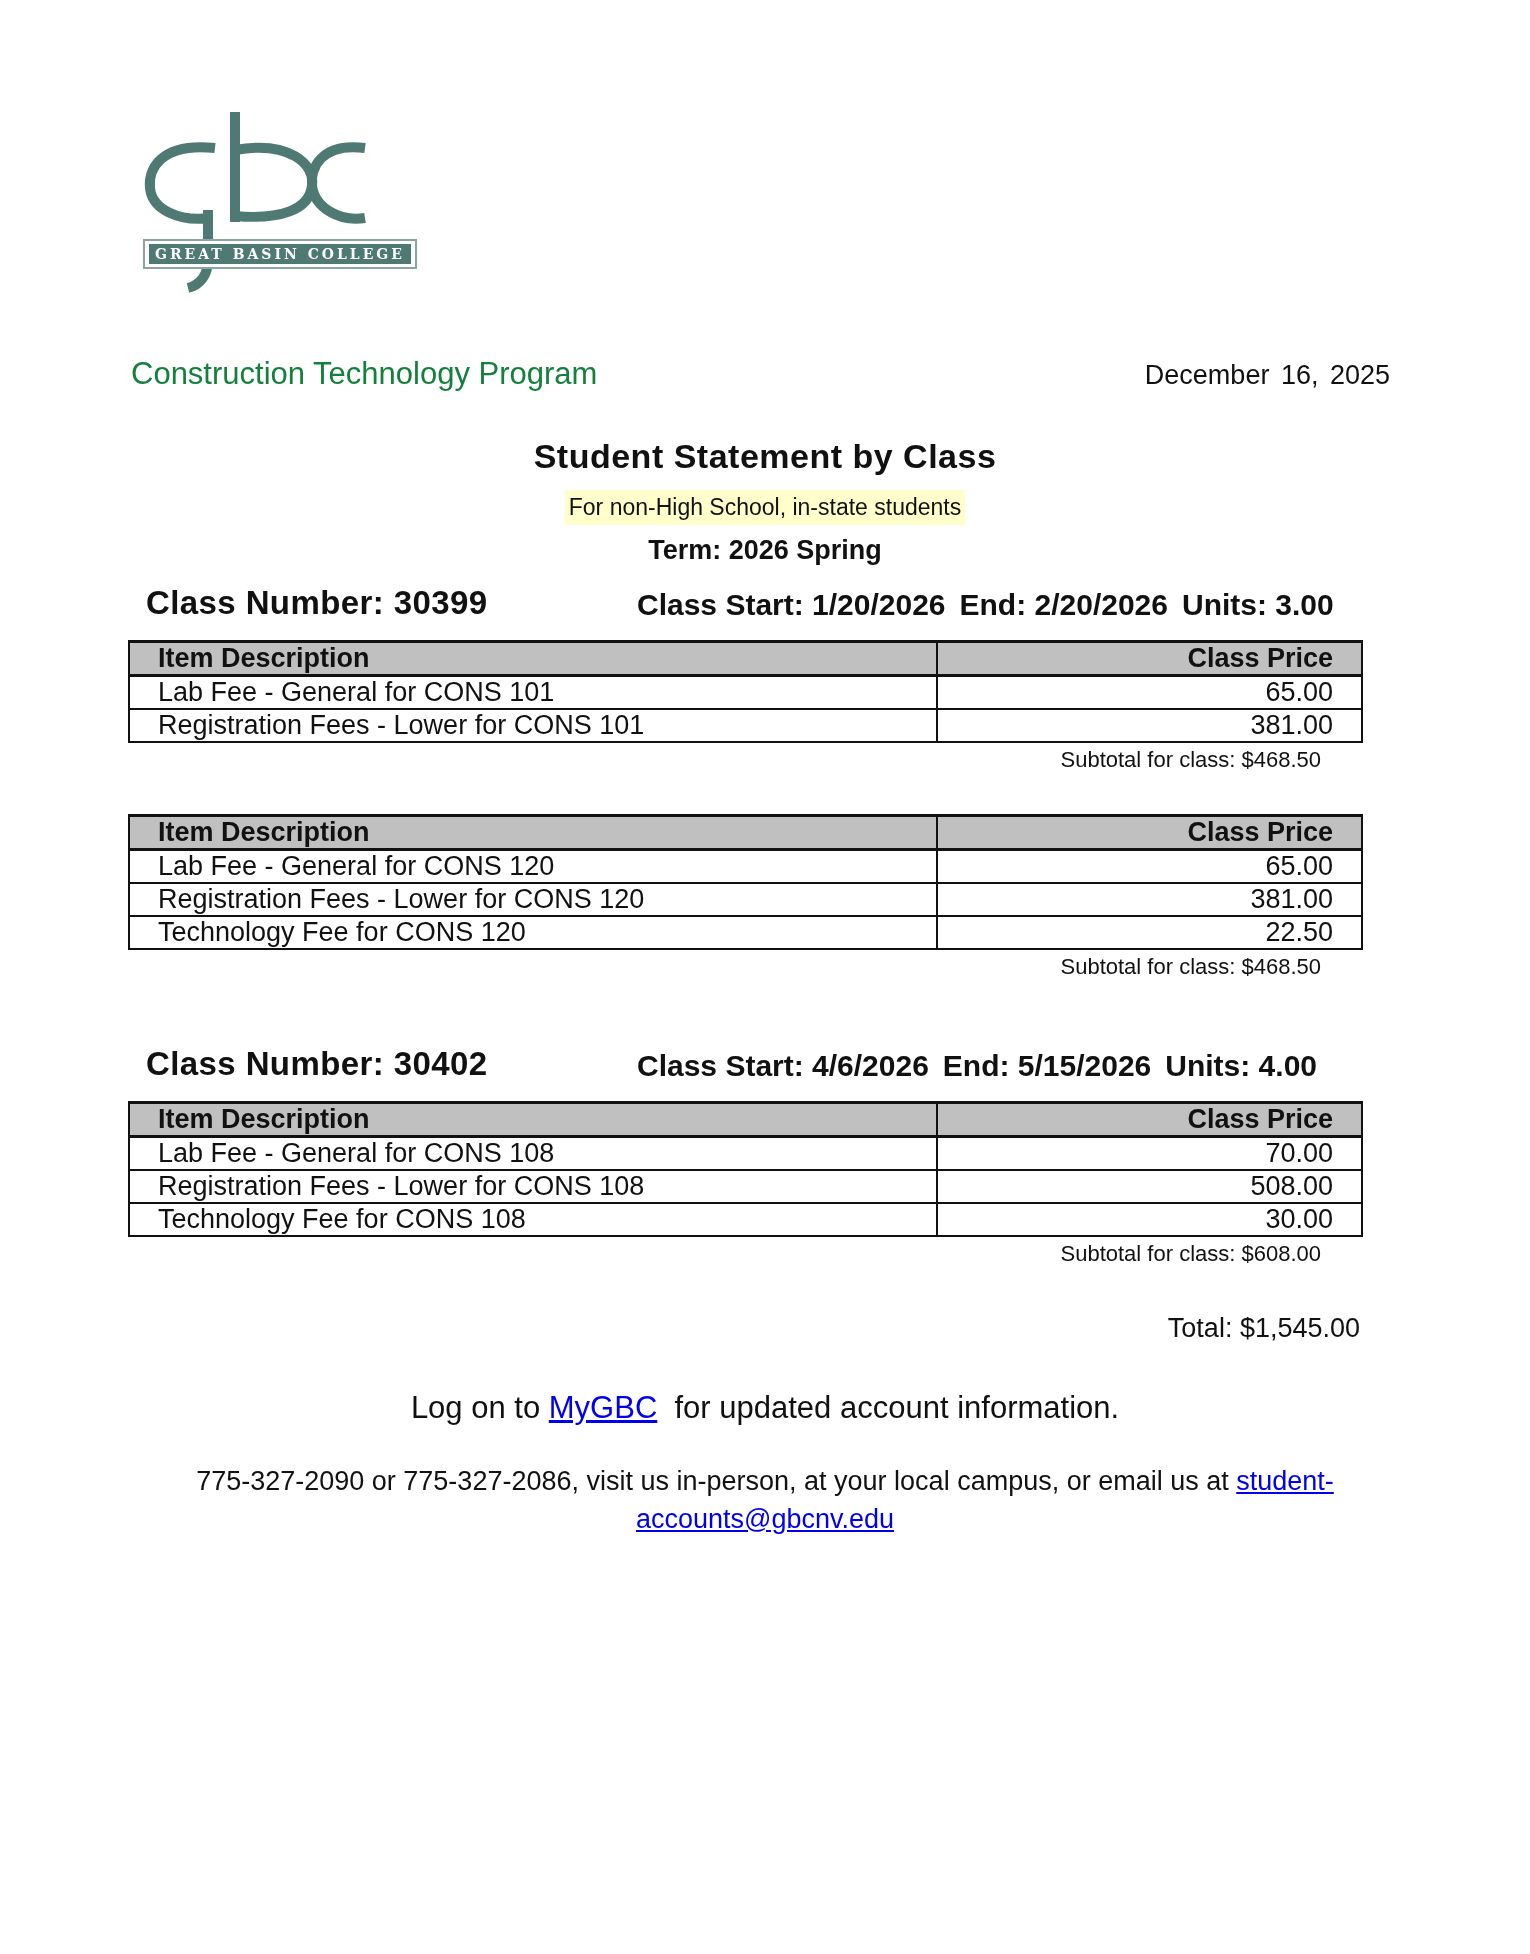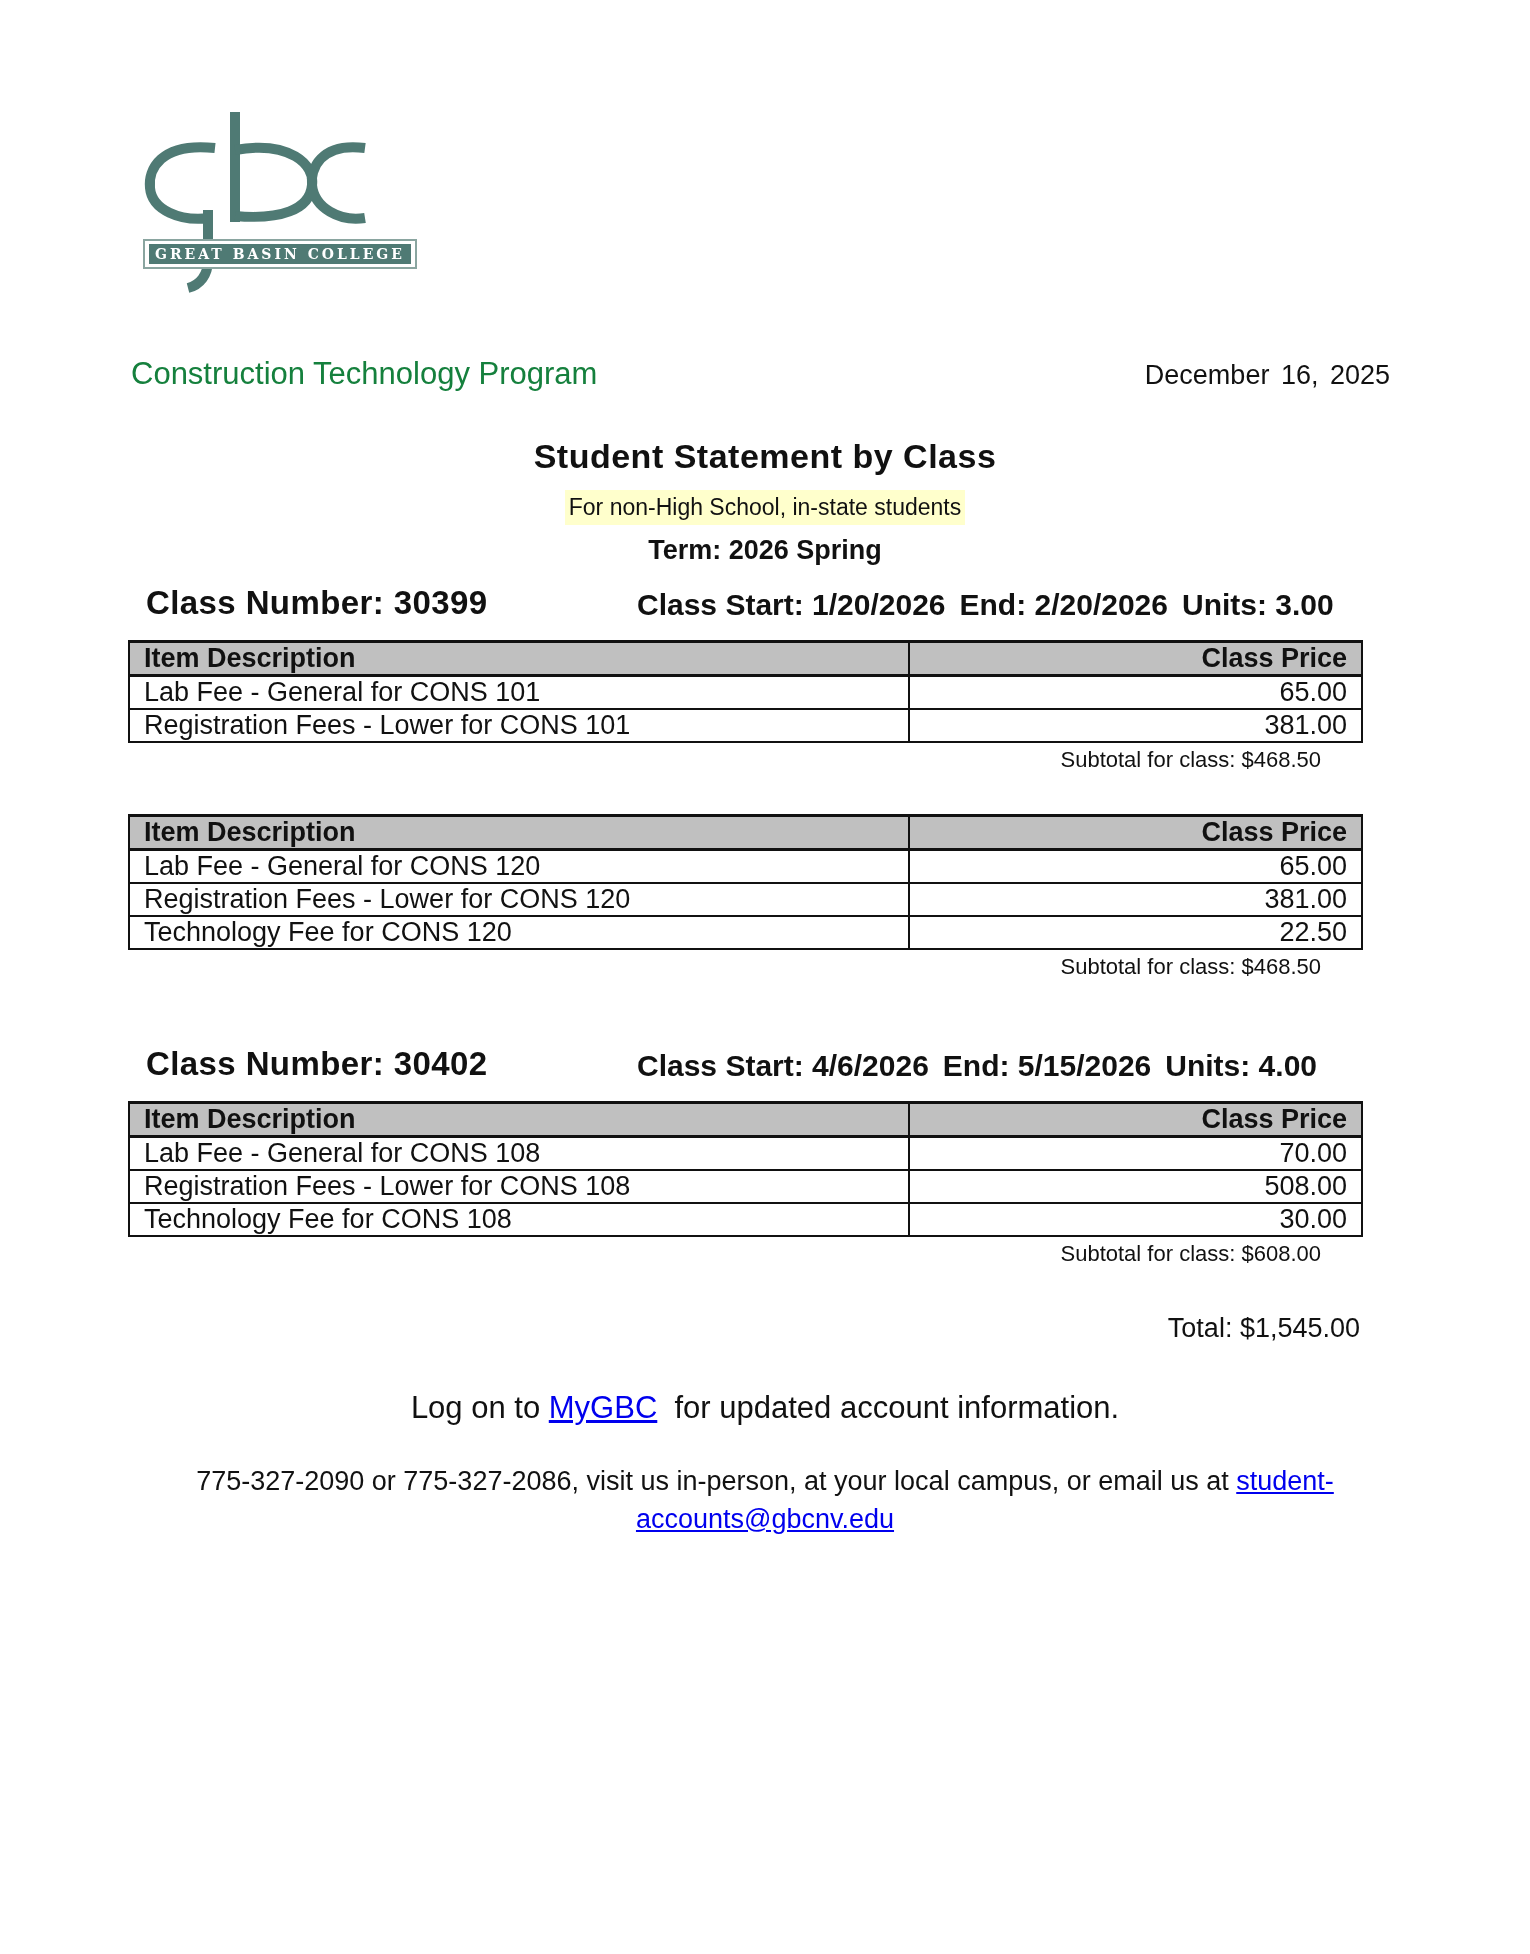--- a/index.html
+++ b/index.html
@@ -18,21 +18,21 @@
   .subtitle { display: inline-block; background: #ffffcc; font-size: 23px; padding: 4px 4px; }
   .term { left: 0; width: 1530px; top: 535px; text-align: center; font-size: 27px; font-weight: bold; }
 
   .class-block { left: 128px; width: 1235px; }
   .class-head { position: relative; height: 50px; }
   .class-num { position: absolute; left: 18px; top: 0; font-size: 33px; font-weight: bold; white-space: nowrap; letter-spacing: 0.4px; }
   .class-meta { position: absolute; left: 485px; top: 4px; font-size: 30px; font-weight: bold; white-space: nowrap; margin-left: 24px; }
   .class-meta span { margin-right: 14px; }
 
   table.fees { border-collapse: collapse; width: 1235px; font-size: 27px; }
-  table.fees th, table.fees td { border: 2px solid #111; padding: 0 14px; height: 31px; line-height: 31px; }
+  table.fees th, table.fees td { border: 2px solid #111; padding: 0 28px; height: 31px; line-height: 31px; }
   table.fees th { background: #c0c0c0; font-weight: bold; border-bottom: 3px solid #111; border-top: 3px solid #111; }
   table.fees th.desc, table.fees td.desc { text-align: left; width: 750px; }
   table.fees th.price, table.fees td.price { text-align: right; }
   .subtotal { position: relative; height: 36px; }
   .subtotal-text { position: absolute; right: 42px; top: 4px; font-size: 22px; white-space: nowrap; }
 
   .total { right: 170px; top: 1313px; font-size: 27px; white-space: nowrap; }
   .logon { left: 0; width: 1530px; top: 1390px; text-align: center; font-size: 31px; }
   .footer { left: 140px; width: 1250px; top: 1462px; text-align: center; font-size: 27px; line-height: 38px; }
   a.link { color: #0000ee; text-decoration: underline; }

